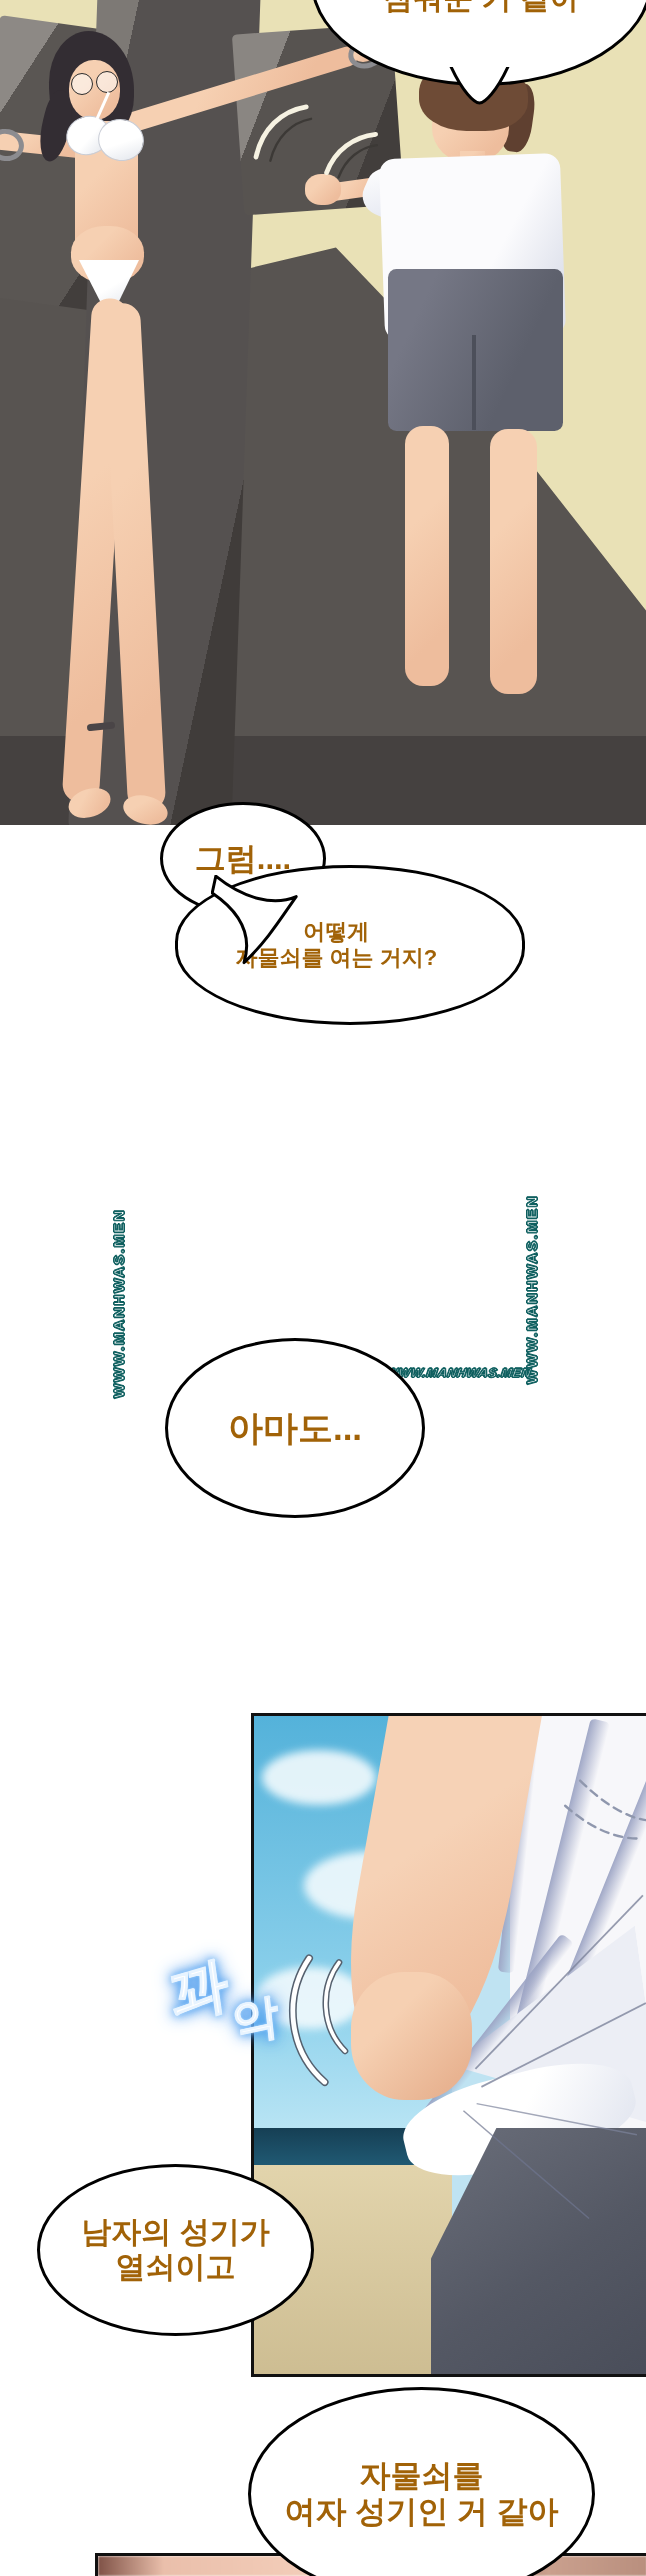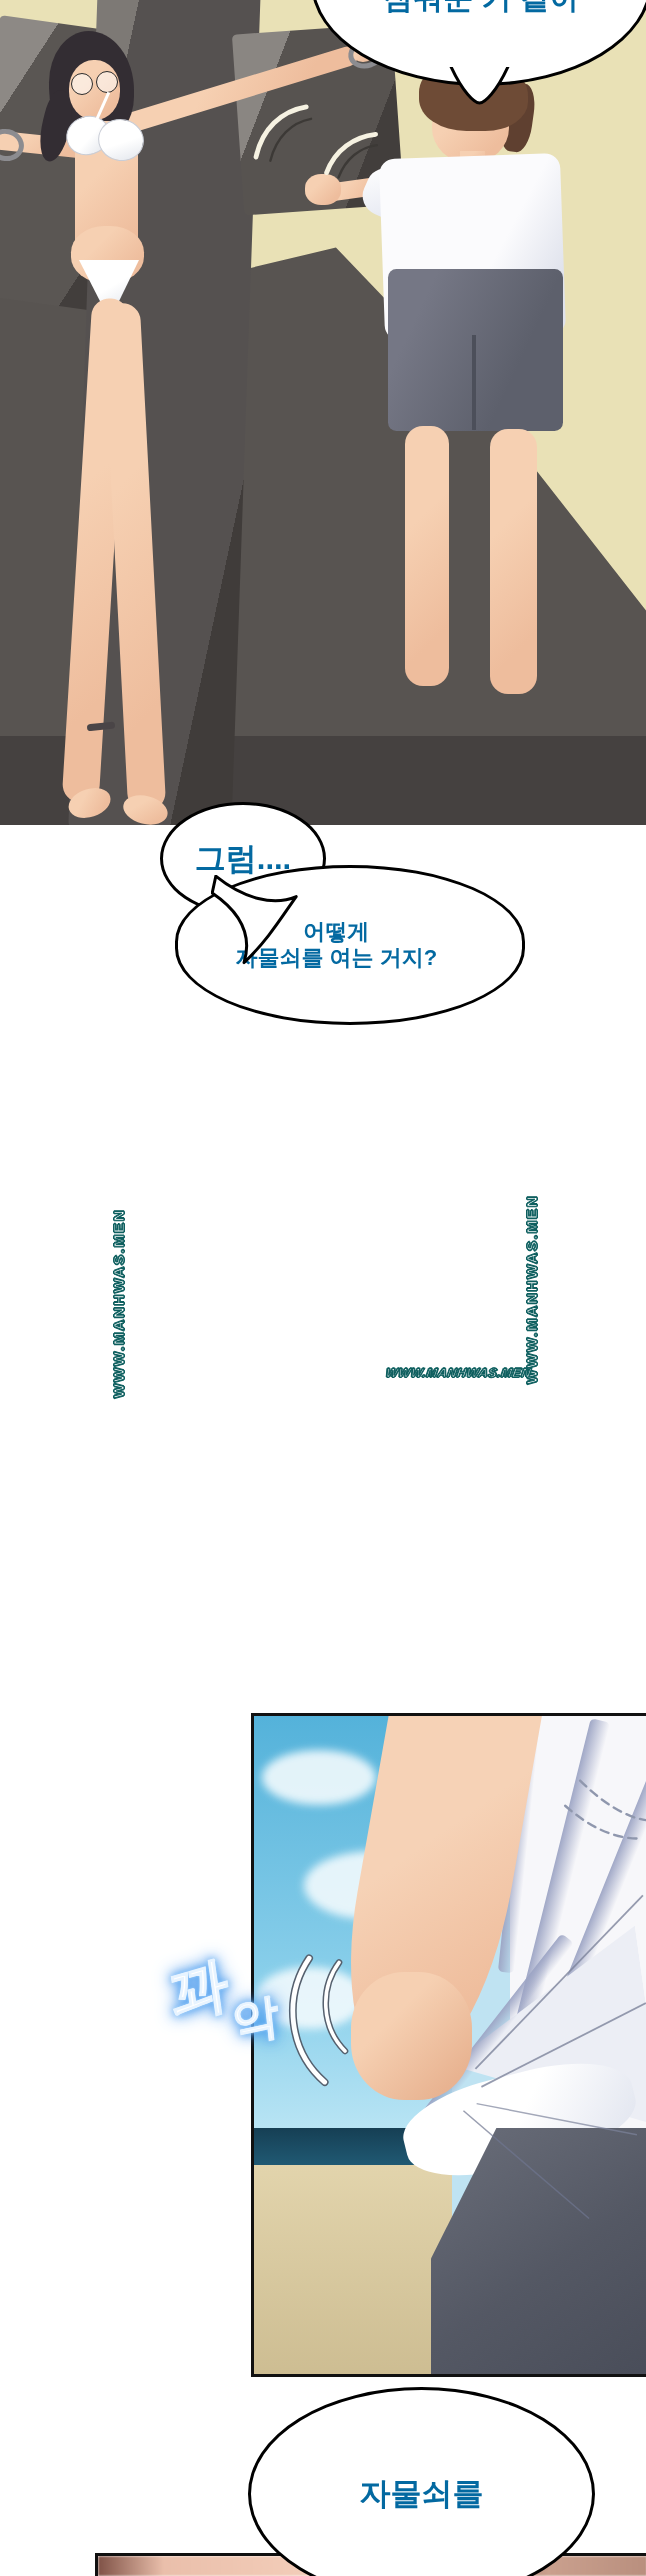--- a/index.html
+++ b/index.html
@@ -65,21 +65,21 @@
   .m-hand{left:305px;top:174px;width:36px;height:31px;border-radius:45%;}
   .m-shorts{left:388px;top:269px;width:175px;height:162px;border-radius:8.4px;
     background:linear-gradient(115deg,#757785 20%,#5d606c 70%);}
   .m-shorts-split{left:472px;top:335px;width:3.6px;height:95px;background:#4c4f5a;}
   .m-leg1{left:405px;top:426px;width:44px;height:260px;border-radius:18px;}
   .m-leg2{left:490px;top:429px;width:47px;height:265px;border-radius:18px;}
 
   
   .bubble{position:absolute;background:#fff;border:3px solid #000;border-radius:50%;
     display:flex;flex-direction:column;align-items:center;justify-content:center;
-    text-align:center;font-weight:bold;color:#0369a1;z-index:10;line-height:1.16;}
+    text-align:center;font-weight:bold;color:#a16207;z-index:10;line-height:1.16;}
   .bubble-top-cut{left:311px;top:-121px;width:335px;height:201px;border-width:3.6px;}
   .bubble-top-cut .t{position:absolute;bottom:67px;left:0;width:100%;font-size:30px;}
   .bubble-then{left:160px;top:802px;width:160px;height:107px;font-size:31px;}
   .bubble-how{left:175px;top:865px;width:350px;height:160px;font-size:22px;
     border-radius:50%/48%;padding-right:27.5px;box-sizing:border-box;}
   .bubble-maybe{left:165px;top:1338px;width:254px;height:174px;font-size:35px;}
   .bubble-key{left:37px;top:2164px;width:271px;height:166px;font-size:30px;}
   .bubble-lock{left:248px;top:2387px;width:341px;height:208px;font-size:31px;}
   .tail{position:absolute;z-index:11;}
 
@@ -208,20 +208,23 @@
 
   <div class="bubble bubble-how">
     <span>어떻게</span>
     <span>자물쇠를 여는 거지?</span>
   </div>
 
   <div class="wm wm-left">WWW.MANHWAS.MEN</div>
   <div class="wm wm-right">WWW.MANHWAS.MEN</div>
   <div class="wm wm-horizontal">WWW.MANHWAS.MEN</div>
 
+  <div class="bubble bubble-maybe">
+    <span>아마도...</span>
+  </div>
 
   <section class="abs panel-mid">
     <div class="abs sky"></div>
     <div class="abs cloud cloud1"></div>
     <div class="abs cloud cloud2"></div>
     <div class="abs cloud cloud3"></div>
     <div class="abs ocean"></div>
     <div class="abs sand-mid"></div>
     <div class="abs fabric"></div>
     <div class="abs fold fold1"></div>
@@ -243,23 +246,28 @@
       <path d="M370,590 L650,300" stroke="#7d849c" stroke-width="3" opacity=".8"></path>
       <path d="M380,620 L655,480" stroke="#7d849c" stroke-width="3" opacity=".8"></path>
       <path d="M372,648 L640,700" stroke="#7d849c" stroke-width="2.5" opacity=".7"></path>
       <path d="M350,660 L560,840" stroke="#6f7690" stroke-width="2.5" opacity=".7"></path>
     </svg>
   </section>
 
   <div class="sfx sfx-1">꽈</div>
   <div class="sfx sfx-2">악</div>
 
+  <div class="bubble bubble-key">
+    <span>남자의 성기가</span>
+    <span>열쇠이고</span>
+  </div>
 
   <div class="bubble bubble-lock">
     <span>자물쇠를</span>
+    <span>여자 성기인 거 같아</span>
   </div>
 
   <section class="abs panel-bottom">
     <div class="abs strip-art"></div>
   </section>
 
 </div>
 
 
 </body></html>

